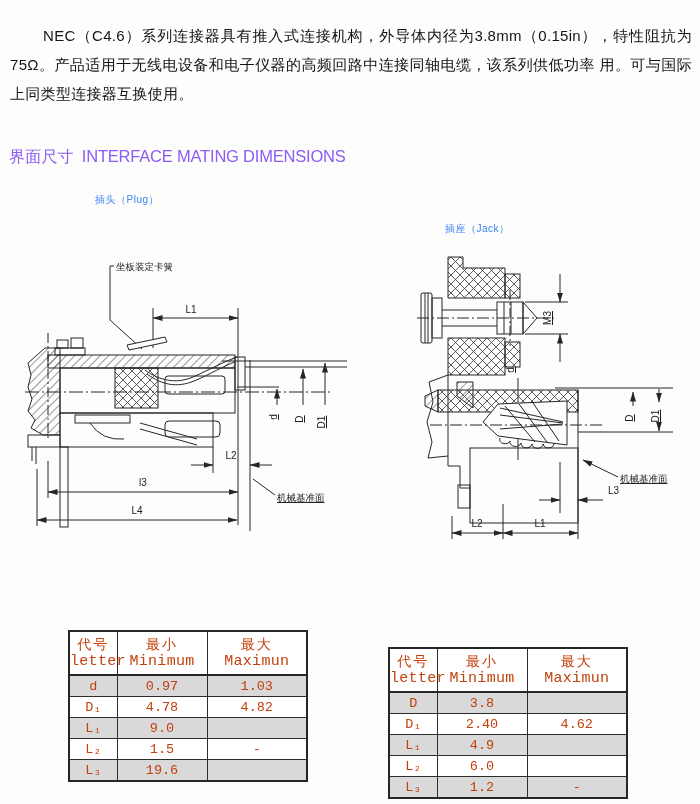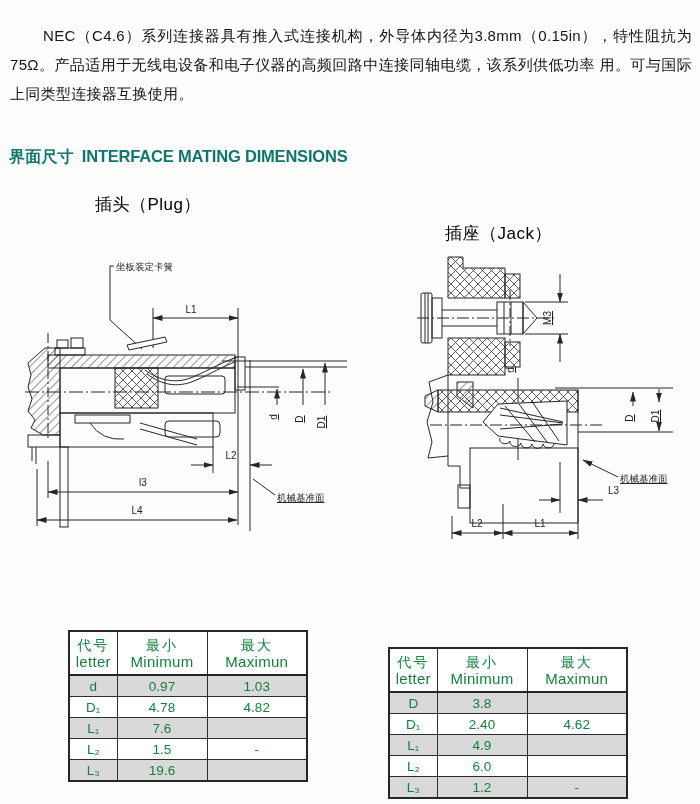--- a/index.html
+++ b/index.html
@@ -8,41 +8,41 @@
     background:#fdfdfc;color:#161616;
     font-family:"Liberation Sans","DejaVu Sans",sans-serif;
     overflow:hidden;
   }
   .intro{
     position:absolute;top:6px;left:10px;width:682px;
     font-size:15px;line-height:29px;text-align:justify;text-indent:2.2em;
     letter-spacing:.3px;color:#141414;
   }
   .sec-title{
-    position:absolute;top:147px;left:9px;font-size:16px;font-weight:bold;
-    letter-spacing:.2px;color:#0f766e;
+    position:absolute;top:147px;left:9px;font-size:16px;font-weight:normal;
+    letter-spacing:.2px;color:#8b5cf6;
   }
   .sec-title .en{font-size:16.5px;margin-left:8px;letter-spacing:-0.2px;}
-  .fig-label{position:absolute;top:193px;font-size:17px;color:#000000;letter-spacing:.5px;}
+  .fig-label{position:absolute;top:193px;font-size:10px;color:#3b82f6;letter-spacing:.5px;}
   .fig-label.plug{left:95px;}
   .fig-label.jack{left:445px;margin-top:29px;}
   svg.draw{position:absolute;}
   svg.draw text{fill:#1c1c1c;}
   .dimtxt{font-size:10px;}
   .calltxt{font-size:9.5px;text-decoration:underline;}
   .calltxt2{font-size:9.5px;}
   .rot{text-decoration:underline;}
 
   table.dim-table{
     position:absolute;border-collapse:collapse;background:#fff;
     border:2px solid #262626;table-layout:fixed;
   }
   table.dim-table th,table.dim-table td{
     border:1px solid #2c2c2c;text-align:center;vertical-align:middle;
-    font-weight:normal;padding:0;color:#15803d;
+    font-weight:normal;padding:0;color:#c2410c;font-family:Liberation Mono, monospace;
   }
   table.dim-table thead th{height:42px;border-bottom:2px solid #262626;}
   table.dim-table thead .zh{font-size:14px;line-height:18px;letter-spacing:2px;}
   table.dim-table thead .en{font-size:15px;line-height:16px;letter-spacing:.3px;}
   table.dim-table tbody td{height:20px;font-size:13.5px;}
   table.dim-table tbody tr:nth-child(odd){background:#d9d9d9;}
   #plug-table{left:68px;top:630px;width:238px;}
   #jack-table{left:388px;top:647px;width:236px;}
   col.c-letter{width:48px;} col.c-min{width:90px;} col.c-max{width:100px;}
 </style>
@@ -238,21 +238,21 @@
         <td>0.97</td>
         <td>1.03</td>
       </tr>
       <tr>
         <td>D₁</td>
         <td>4.78</td>
         <td>4.82</td>
       </tr>
       <tr>
         <td>L₁</td>
-        <td>7.6</td>
+        <td>9.0</td>
         <td></td>
       </tr>
       <tr>
         <td>L₂</td>
         <td>1.5</td>
         <td>-</td>
       </tr>
       <tr>
         <td>L₃</td>
         <td>19.6</td>

